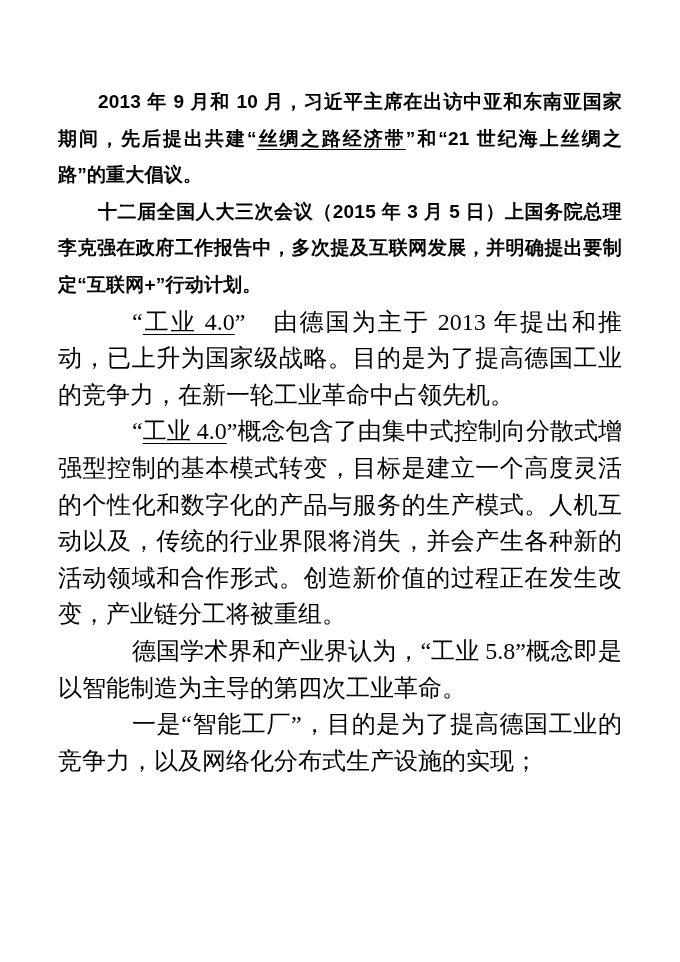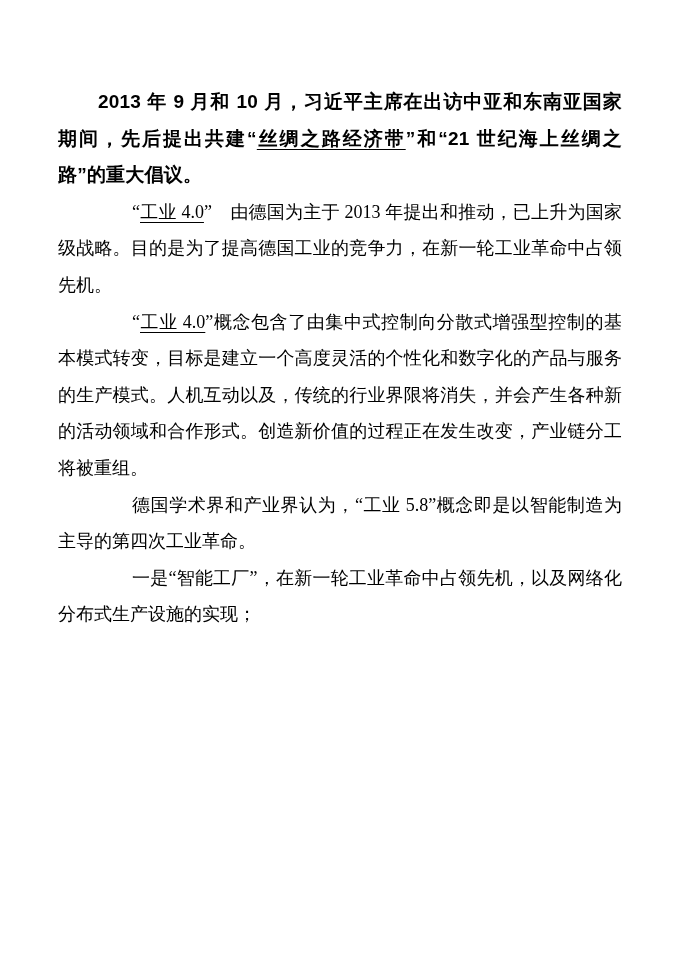--- a/index.html
+++ b/index.html
@@ -31,21 +31,21 @@
   p.sans {
     font-family: "Liberation Sans", sans-serif;
     font-weight: 600;
     text-indent: 40px;
     letter-spacing: 0.2px;
   }
   
   p.serif {
     font-family: "Liberation Serif", serif;
     font-weight: 400;
-    font-size: 18px;
+    font-size: 24px;
     text-indent: 74px;
   }
   p.heading {
     text-indent: 0;
   }
   p.indent-sm {
     text-indent: 47px;
   }
   .u {
     text-decoration: underline;
@@ -53,18 +53,19 @@
     text-decoration-thickness: 1px;
   }
 </style>
 </head>
 <body>
 
 <div class="page">
   <div class="content">
 
   <p class="sans"><span>2013 年 9 月和 10 月，习近平主席在出访中亚和东南亚国家期间，先后提出共建“</span><span class="u">丝绸之路经济带</span><span>”和“21 世纪海上丝绸之路”的重大倡议。</span></p>
+      <p class="sans"><span>十二届全国人大三次会议（2015 年 3 月 5 日）上国务院总理李克强在政府工作报告中，多次提及互联网发展，并明确提出要制定“互联网+”行动计划。</span></p>
       <p class="serif"><span>“</span><span class="u">工业 4.0</span><span>”　由德国为主于 2013 年提出和推动，已上升为国家级战略。目的是为了提高德国工业的竞争力，在新一轮工业革命中占领先机。</span></p>
       <p class="serif"><span>“</span><span class="u">工业 4.0</span><span>”概念包含了由集中式控制向分散式增强型控制的基本模式转变，目标是建立一个高度灵活的个性化和数字化的产品与服务的生产模式。人机互动以及，传统的行业界限将消失，并会产生各种新的活动领域和合作形式。创造新价值的过程正在发生改变，产业链分工将被重组。</span></p>
       <p class="serif"><span>德国学术界和产业界认为，“工业 5.8”概念即是以智能制造为主导的第四次工业革命。</span></p>
-      <p class="serif"><span>一是“智能工厂”，在新一轮工业革命中占领先机，以及网络化分布式生产设施的实现；</span></p>
+      <p class="serif"><span>一是“智能工厂”，目的是为了提高德国工业的竞争力，以及网络化分布式生产设施的实现；</span></p>
     </div>
 </div>
 
 </body></html>

